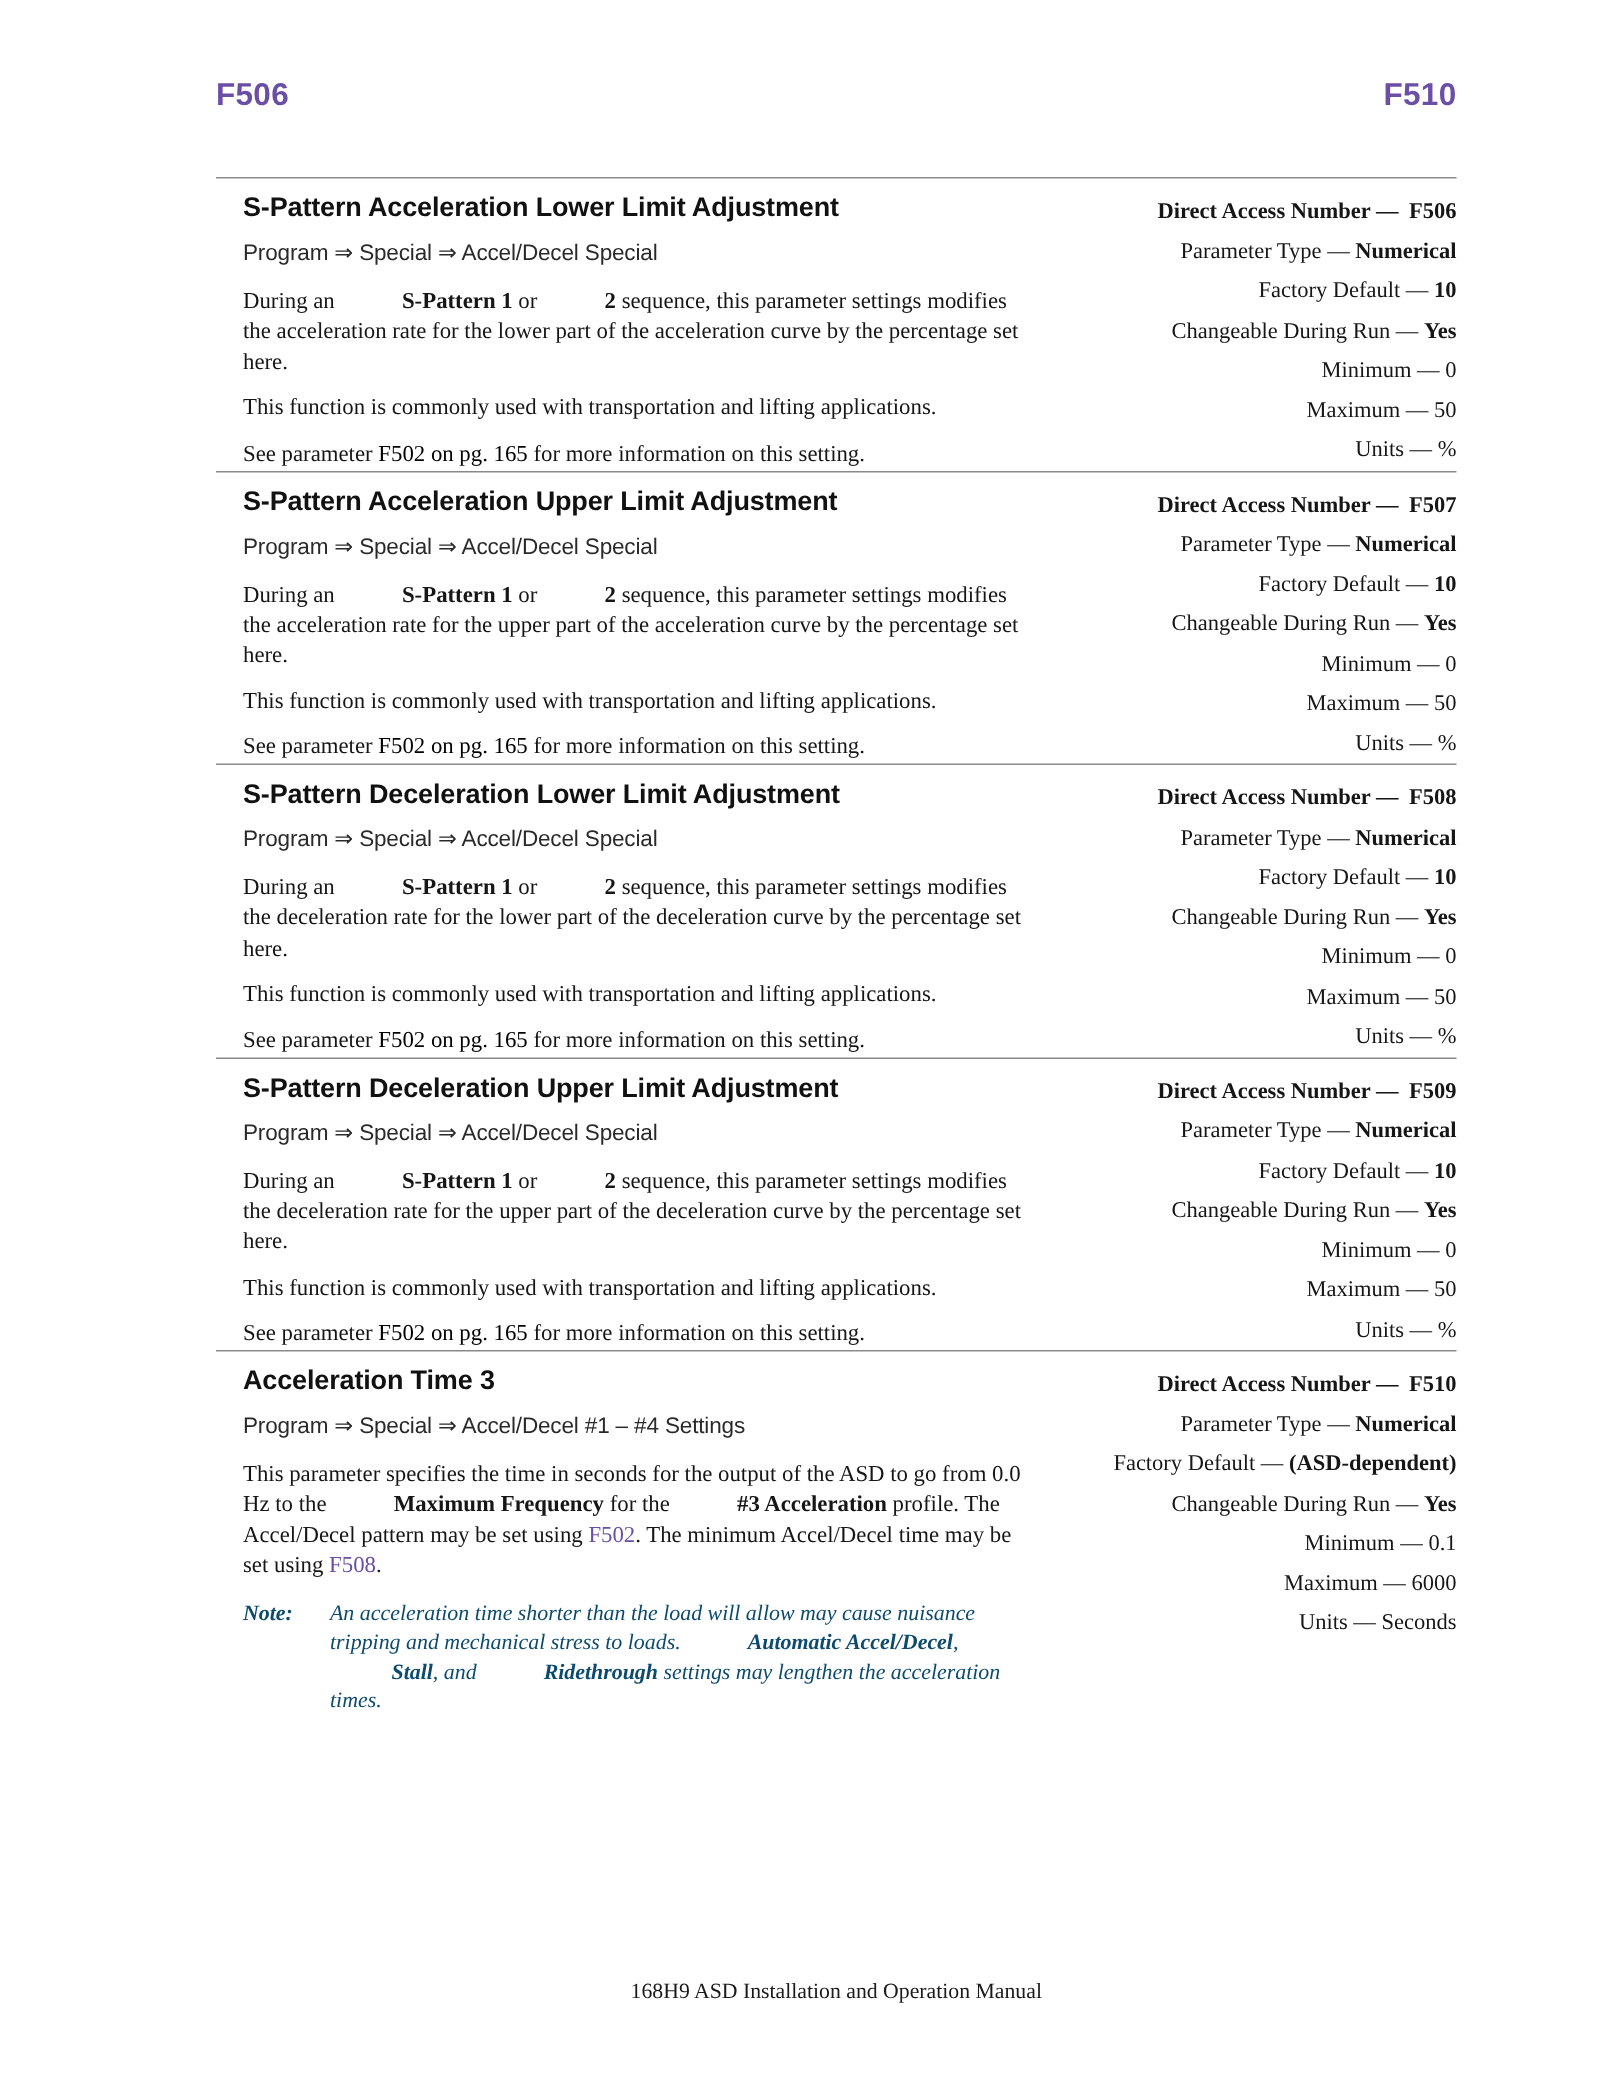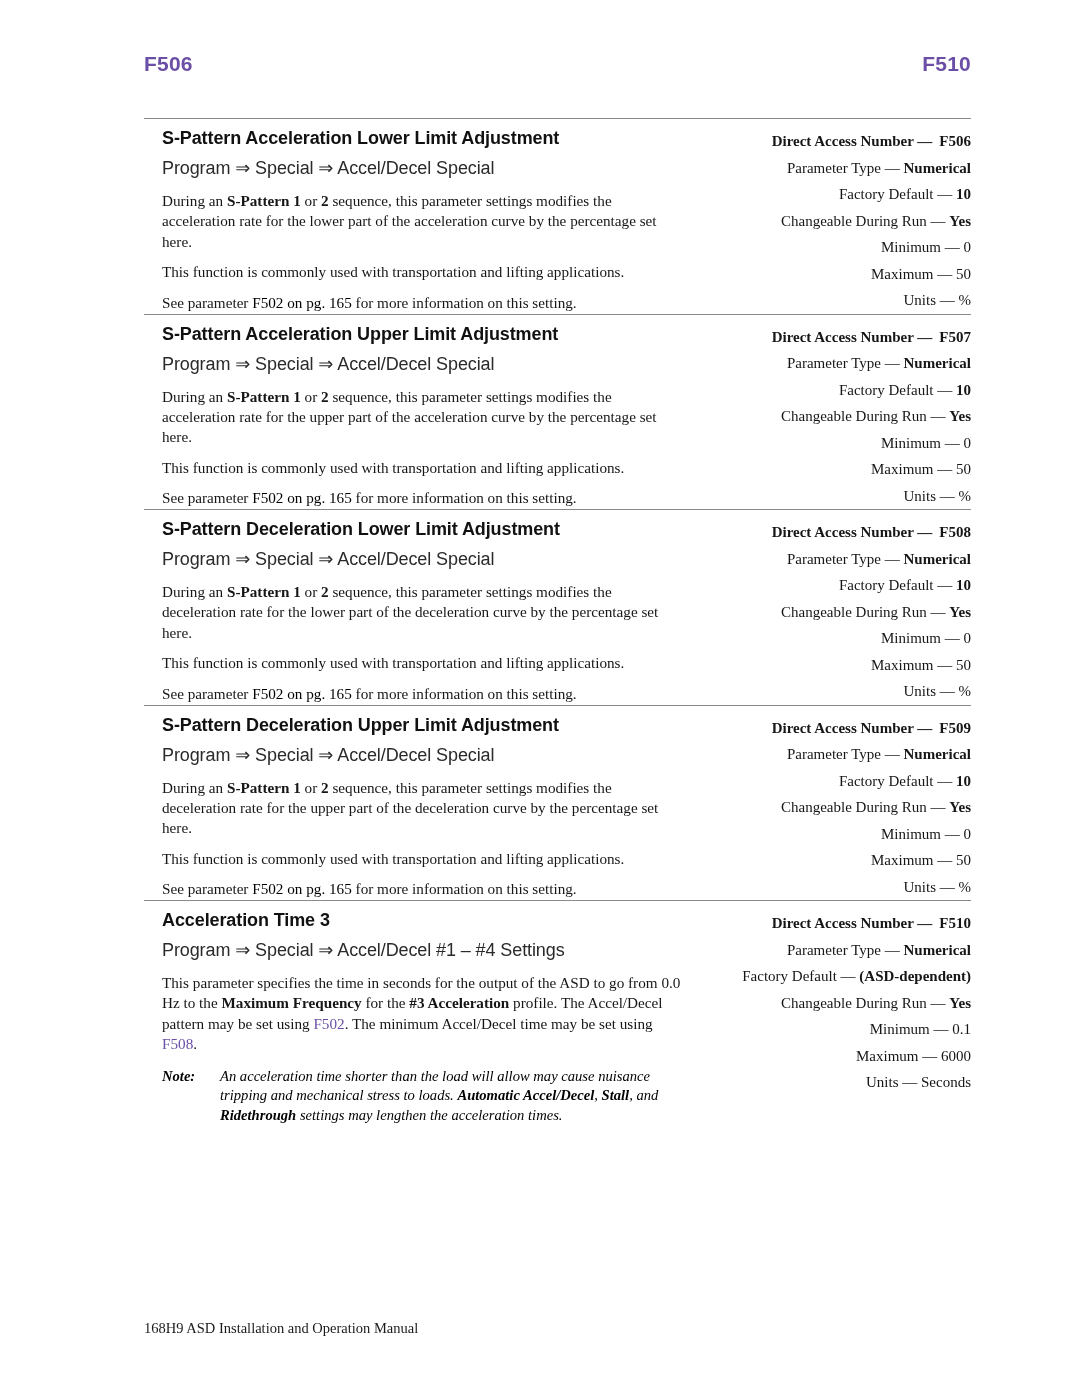--- a/index.html
+++ b/index.html
@@ -72,55 +72,55 @@
     font-size: 18px;
     font-weight: bold;
     color: #111;
     margin: 0 0 0 0;
     line-height: 20px;
     letter-spacing: -0.1px;
   }
 
   .path {
     font-family: "Liberation Sans", sans-serif;
-    font-size: 18px;
+    font-size: 15px;
     color: #2a2a2a;
     margin-top: 11px;
     line-height: 19px;
     letter-spacing: -0.1px;
   }
 
   p.body {
     font-family: "Liberation Serif", serif;
     font-size: 15.2px;
     line-height: 20.4px;
     margin: 13px 0 0 0;
     color: #161616;
   }
   p.body.tight { margin-top: 10px; }
 
-  b, strong { font-weight: bold; }
+  b, strong { font-weight: bold; margin-left: 41px; }
 
   .lnk {
     color: #000000;
   }
   .lnk-b {
     color: #6b4fa6;
     font-weight: normal;
   }
 
   
   .note {
     margin-top: 12px;
     display: flex;
     font-family: "Liberation Serif", serif;
     font-style: italic;
     font-size: 14.6px;
     line-height: 19.6px;
-    color: #000000;
+    color: #0c4a6e;
   }
   .note-label {
     font-weight: bold;
     font-style: italic;
     width: 58px;
     flex: 0 0 58px;
   }
   .note-body {
     flex: 1 1 auto;
   }
@@ -146,21 +146,21 @@
   ul.specs li .val.plain { font-weight: normal; }
   ul.specs li .gap { display: inline-block; width: 7px; }
 
   
   .footer {
     position: absolute;
     left: 128px;
     top: 1320px;
     width: 827px;
     display: flex;
-    justify-content: flex-start;
+    justify-content: center;
     align-items: baseline;
     font-family: "Liberation Serif", serif;
     font-size: 14.5px;
     color: #1a1a1a;
   }
 </style>
 </head>
 <body>
 
 <div class="page">

